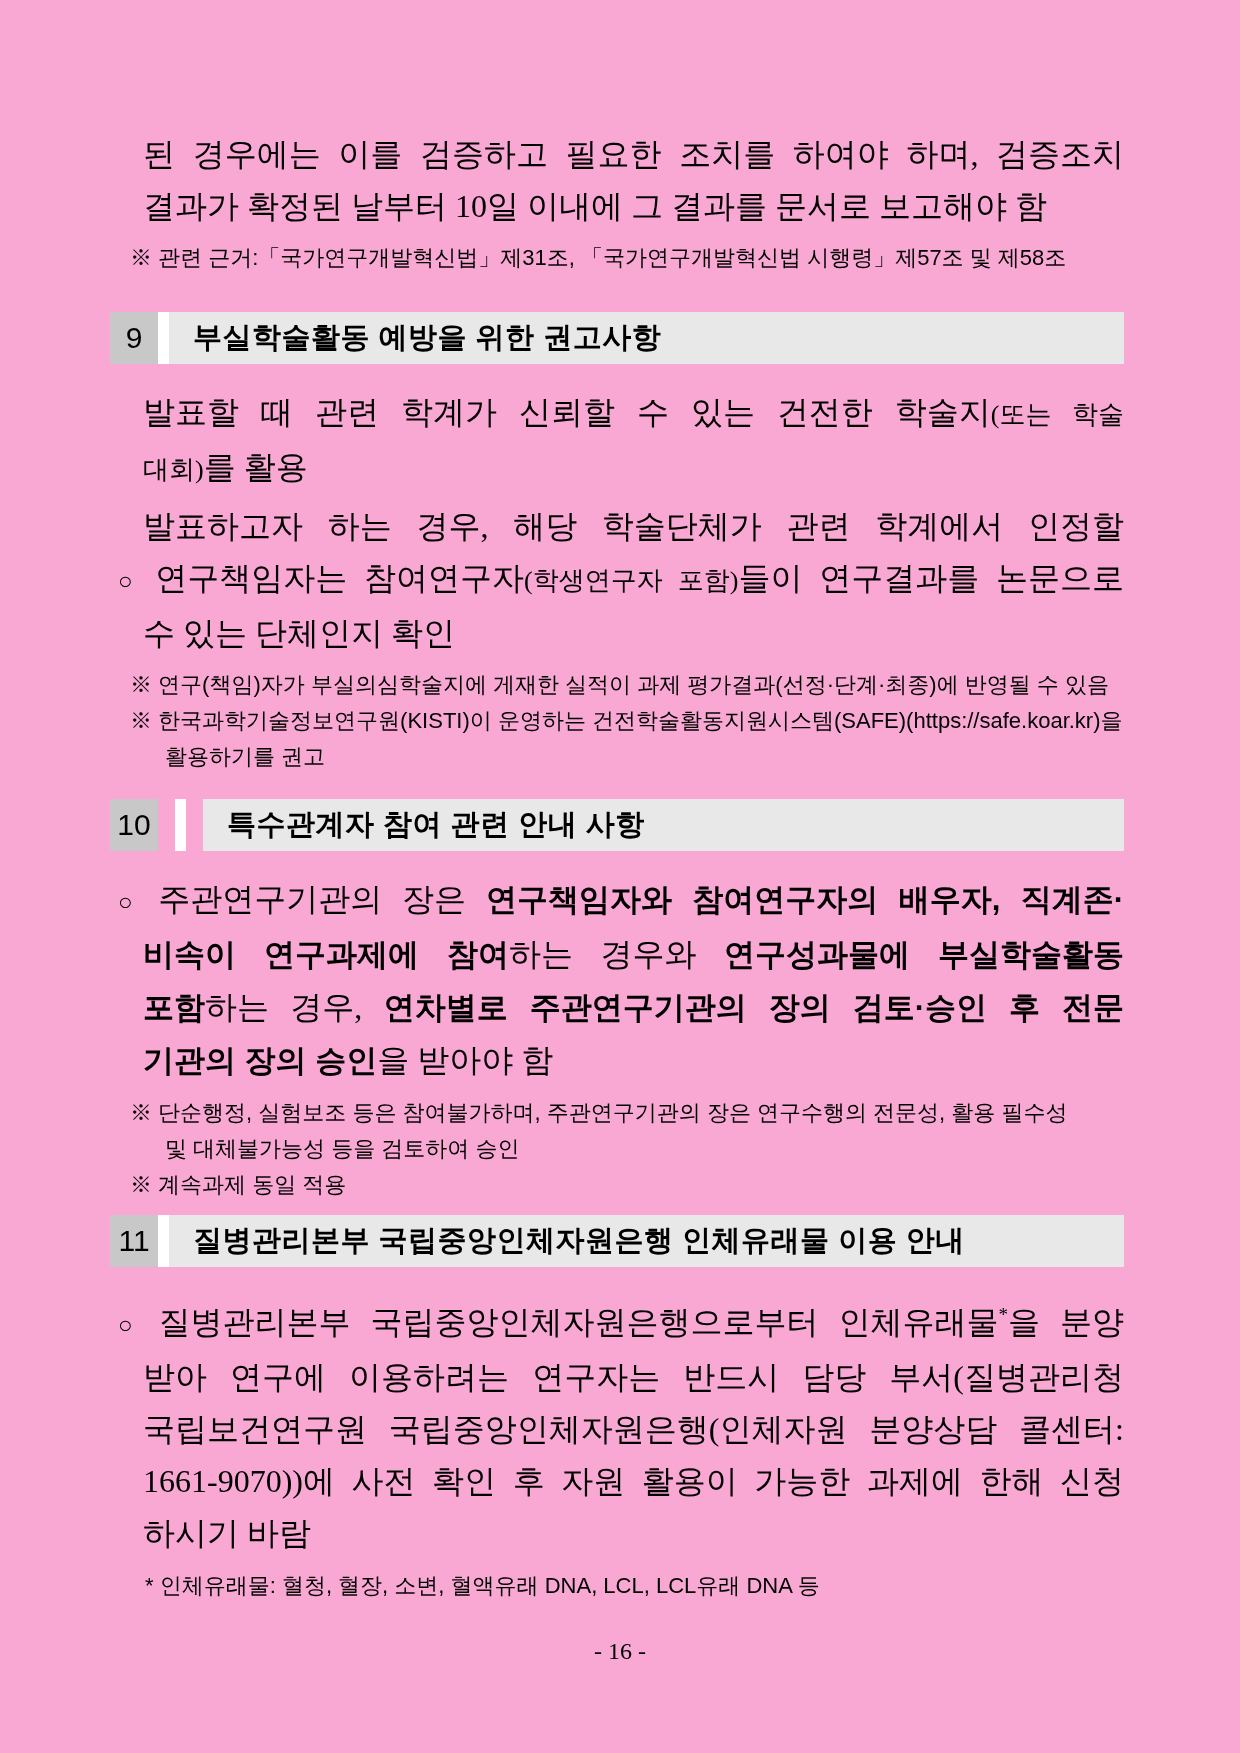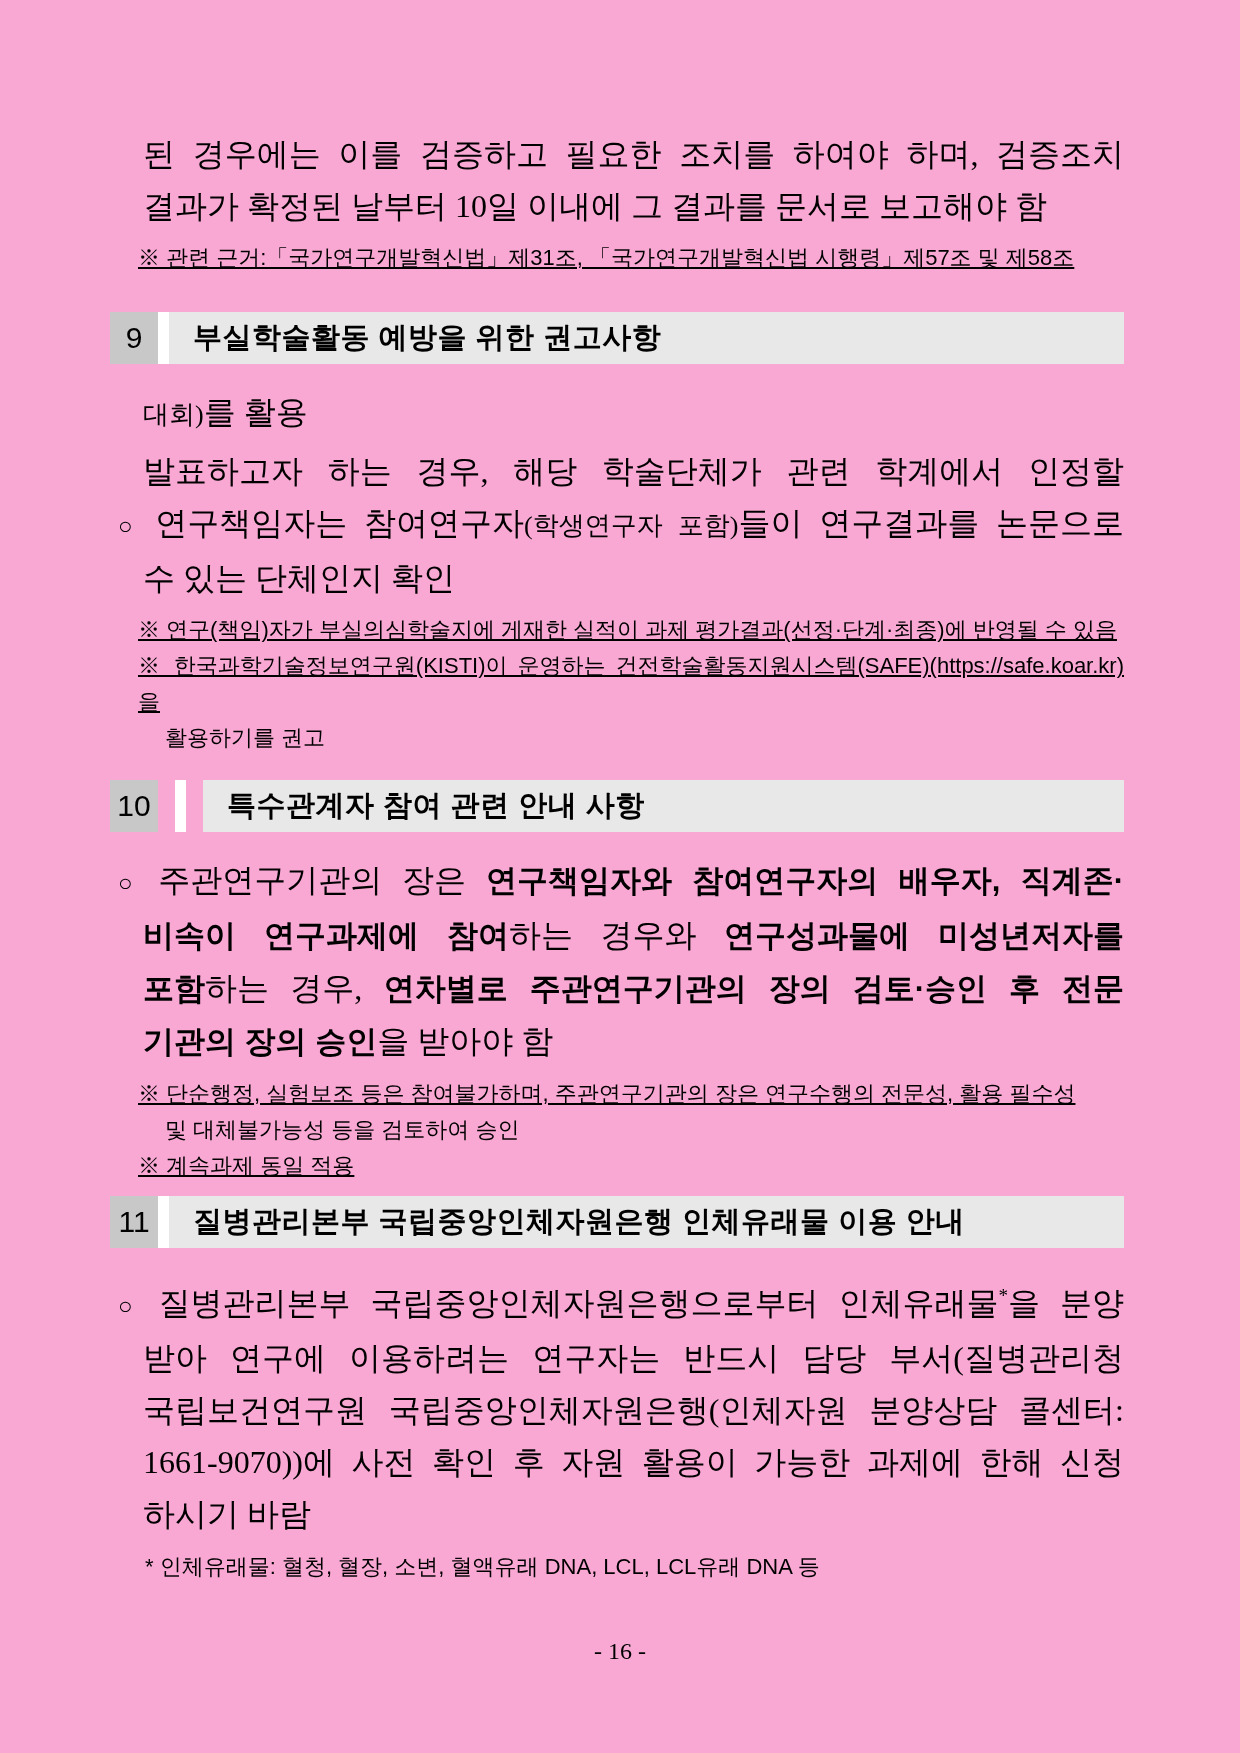--- a/index.html
+++ b/index.html
@@ -37,21 +37,21 @@
   .small{ font-size:26px; }
   .bold-run{ font-family:"Liberation Sans", sans-serif; font-weight:bold; font-size:31px; }
   .sup{ vertical-align:super; font-size:60%; }
   
   .note{
     font-family:"Liberation Sans", sans-serif;
     font-size:22px;
     line-height:36px;
     text-align:justify;
   }
-  .note-first{ margin-left:28px;text-decoration:underline; }
+  .note-first{ margin-left:20px; }
   .note-cont{ margin-left:55px; }
   .notes{ margin-top:8px; }
   .ref-note{ margin-top:8px; }
   
   .sec-header{
     display:flex;
     align-items:stretch;
     height:52px;
     font-family:"Liberation Sans", sans-serif;
   }
@@ -111,20 +111,21 @@
       <div class="note note-first ref-note">※ 관련 근거:「국가연구개발혁신법」제31조, 「국가연구개발혁신법 시행령」제57조 및 제58조</div>
     </div>
 
     <div class="sec-header mt-s9">
       <div class="sec-num">9</div>
       <div class="sec-gap"></div>
       <div class="sec-title">부실학술활동 예방을 위한 권고사항</div>
     </div>
 
     <div class="para">
+      <div class="sline stretch ind"><span>발표할 때 관련 학계가 신뢰할 수 있는 건전한 학술지</span><span class="small">(또는 학술</span></div>
       <div class="sline ind"><span class="small">대회)</span><span>를 활용</span></div>
     </div>
 
     <div class="para">
       <div class="sline stretch ind">발표하고자 하는 경우, 해당 학술단체가 관련 학계에서 인정할</div>
       <div class="sline stretch first"><span class="marker">○</span><span>연구책임자는 참여연구자</span><span class="small">(학생연구자 포함)</span><span>들이 연구결과를 논문으로</span></div>
       <div class="sline ind">수 있는 단체인지 확인</div>
     </div>
 
     <div class="notes">
@@ -134,21 +135,21 @@
     </div>
 
     <div class="sec-header mt-s10">
       <div class="sec-num">10</div>
       <div class="sec-gap"></div>
       <div class="sec-title">특수관계자 참여 관련 안내 사항</div>
     </div>
 
     <div class="para">
       <div class="sline stretch first"><span class="marker">○</span><span>주관연구기관의 장은 </span><span class="bold-run">연구책임자와 참여연구자의 배우자, 직계존·</span></div>
-      <div class="sline stretch ind"><span class="bold-run">비속이 연구과제에 참여</span><span>하는 경우와 </span><span class="bold-run">연구성과물에 미성년저자를</span></div>
+      <div class="sline stretch ind"><span class="bold-run">비속이 연구과제에 참여</span><span>하는 경우와 </span><span class="bold-run">연구성과물에 부실학술활동</span></div>
       <div class="sline stretch ind"><span class="bold-run">포함</span><span>하는 경우, </span><span class="bold-run">연차별로 주관연구기관의 장의 검토·승인 후 전문</span></div>
       <div class="sline ind"><span class="bold-run">기관의 장의 승인</span><span>을 받아야 함</span></div>
     </div>
 
     <div class="notes">
       <div class="note note-first">※ 단순행정, 실험보조 등은 참여불가하며, 주관연구기관의 장은 연구수행의 전문성, 활용 필수성</div>
       <div class="note note-cont">및 대체불가능성 등을 검토하여 승인</div>
       <div class="note note-first">※ 계속과제 동일 적용</div>
     </div>
 

